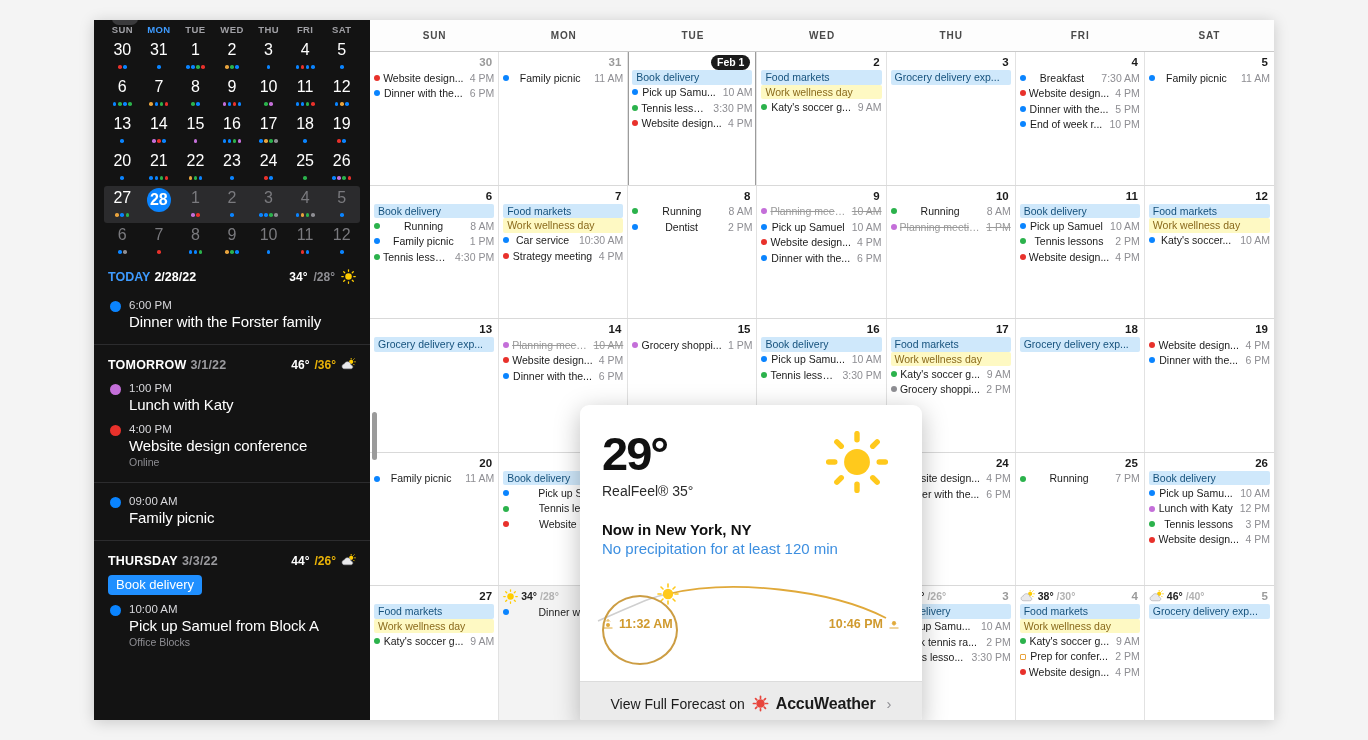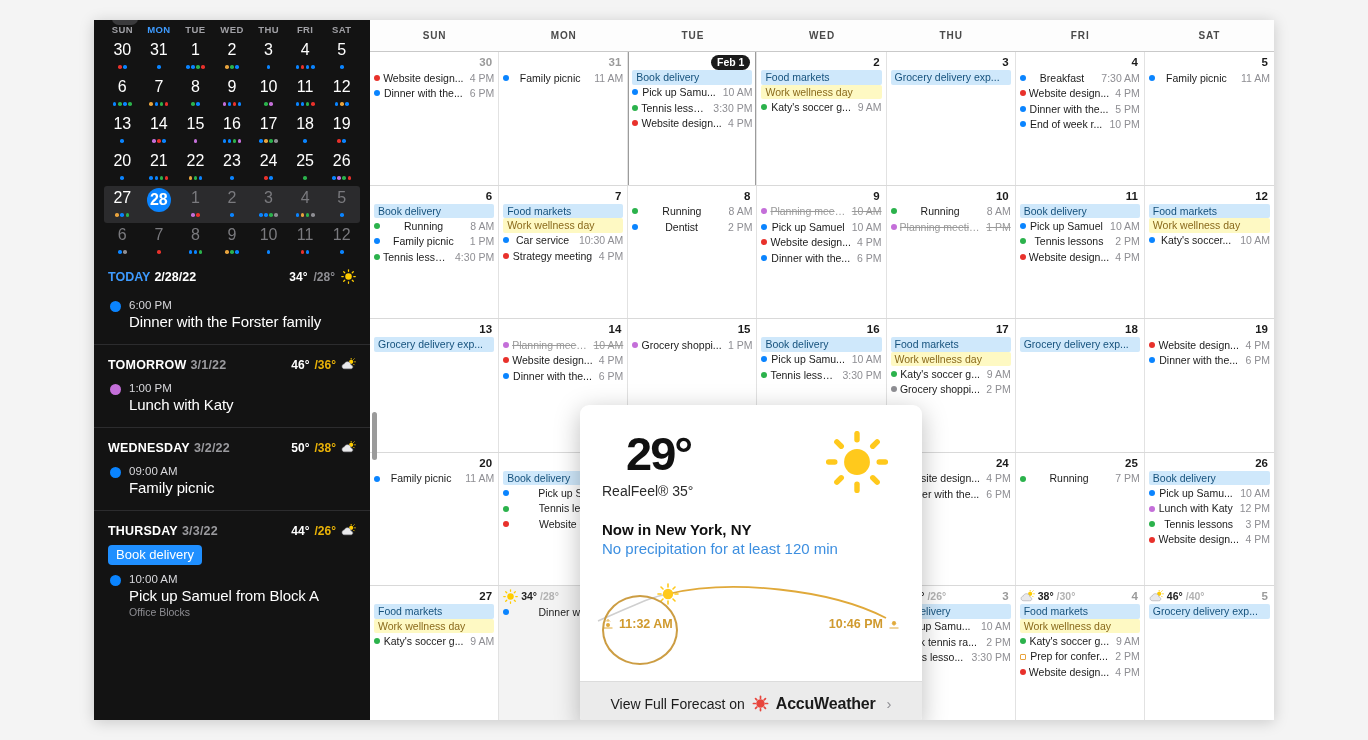--- a/index.html
+++ b/index.html
@@ -154,21 +154,21 @@
 
   
   .wx-pop {
     position: absolute; left: 486px; top: 385px;
     width: 342px; height: 320px;
     background: #ffffff; border-radius: 9px;
     box-shadow: 0 6px 26px rgba(0,0,0,0.26);
     overflow: hidden;
   }
   .wx-top { padding: 24px 22px 0 22px; position: relative; }
-  .wx-now { font-size: 47px; font-weight: bold; letter-spacing: -2px; line-height: 50px; color: #111; margin-left: 24px; }
+  .wx-now { font-size: 47px; font-weight: bold; letter-spacing: -2px; line-height: 50px; color: #111; }
   .wx-rf { font-size: 14px; color: #2b2b2b; margin-top: 4px; }
   .wx-hl { font-size: 14px; color: #9a9a9a; margin-top: 3px; }
   .wx-hl b { color: #1b1b1b; }
   .wx-loc { font-size: 15px; font-weight: bold; color: #111; margin-top: 22px; }
   .wx-precip { font-size: 15px; color: #3d8fe0; margin-top: 2px; }
   .wx-bigsun { position: absolute; right: 34px; top: 26px; }
   .wx-arc { position: relative; height: 74px; margin-top: 6px; }
   .wx-times { position: absolute; left: 22px; right: 22px; bottom: 6px; display: flex; justify-content: space-between; font-size: 12.5px; color: #d09a2e; font-weight: bold; }
   .wx-times span { display: flex; align-items: center; gap: 5px; }
   .wx-foot {
@@ -456,39 +456,30 @@
                 </svg>
               </div>
             </div>
             <div class="ev">
               <span class="bullet" style="background:#c46fd9"></span>
               <div class="body">
                 <div class="t">1:00 PM</div>
                 <div class="n">Lunch with Katy</div>
               </div>
             </div>
+            <div class="ev">
+              <span class="bullet" style="background:#e8312b"></span>
+              <div class="body">
+                <div class="t">4:00 PM</div>
+                <div class="n">Website design conference</div>
+                <div class="loc">Online</div>
+              </div>
+            </div>
           </div>
           <div class="ev-group">
-            <div class="grp-head">
-              <div class="day">WEDNESDAY<span class="dt">3/2/22</span></div>
-              <div class="wx">
-                <span>50°</span>
-                <span class="lo">/38°</span>
-                <svg class="wx-sun" viewBox="0 0 28 24">
-                  <circle cx="19" cy="7" r="4" fill="#ffcc00"></circle>
-                  <g stroke="#ffcc00" stroke-width="1.7" stroke-linecap="round">
-                    <line x1="19" y1="0.6" x2="19" y2="2"></line>
-                    <line x1="25.4" y1="7" x2="26.8" y2="7"></line>
-                    <line x1="23.6" y1="2.4" x2="24.6" y2="1.4"></line>
-                    <line x1="23.6" y1="11.6" x2="24.6" y2="12.6"></line>
-                  </g>
-                  <path d="M7 20c-3 0-5-2-5-4.4 0-2.3 1.8-4.2 4.1-4.4C6.8 8.6 9.2 6.7 12 6.7c3.4 0 6.2 2.6 6.5 6 2 .3 3.5 2 3.5 4 0 2.3-1.9 3.3-4 3.3z" fill="#e9e9eb" stroke="#9b9b9f" stroke-width="1"></path>
-                </svg>
-              </div>
-            </div>
             <div class="ev">
               <span class="bullet" style="background:#0a84ff"></span>
               <div class="body">
                 <div class="t">09:00 AM</div>
                 <div class="n">Family picnic</div>
               </div>
             </div>
           </div>
           <div class="ev-group"><div class="grp-head">
               <div class="day">THURSDAY<span class="dt">3/3/22</span></div>

